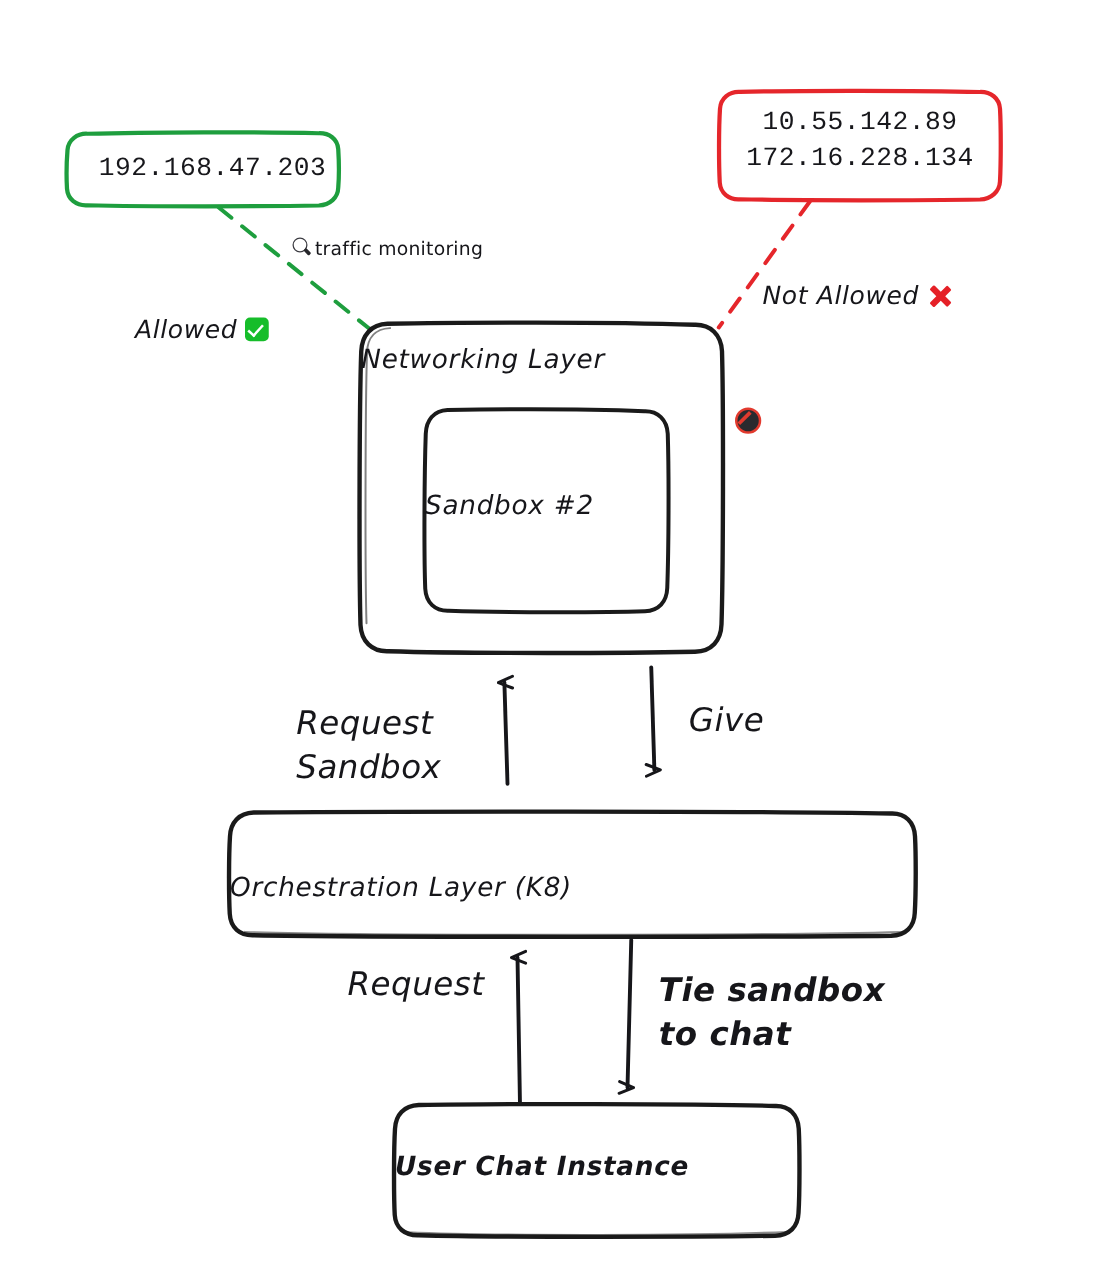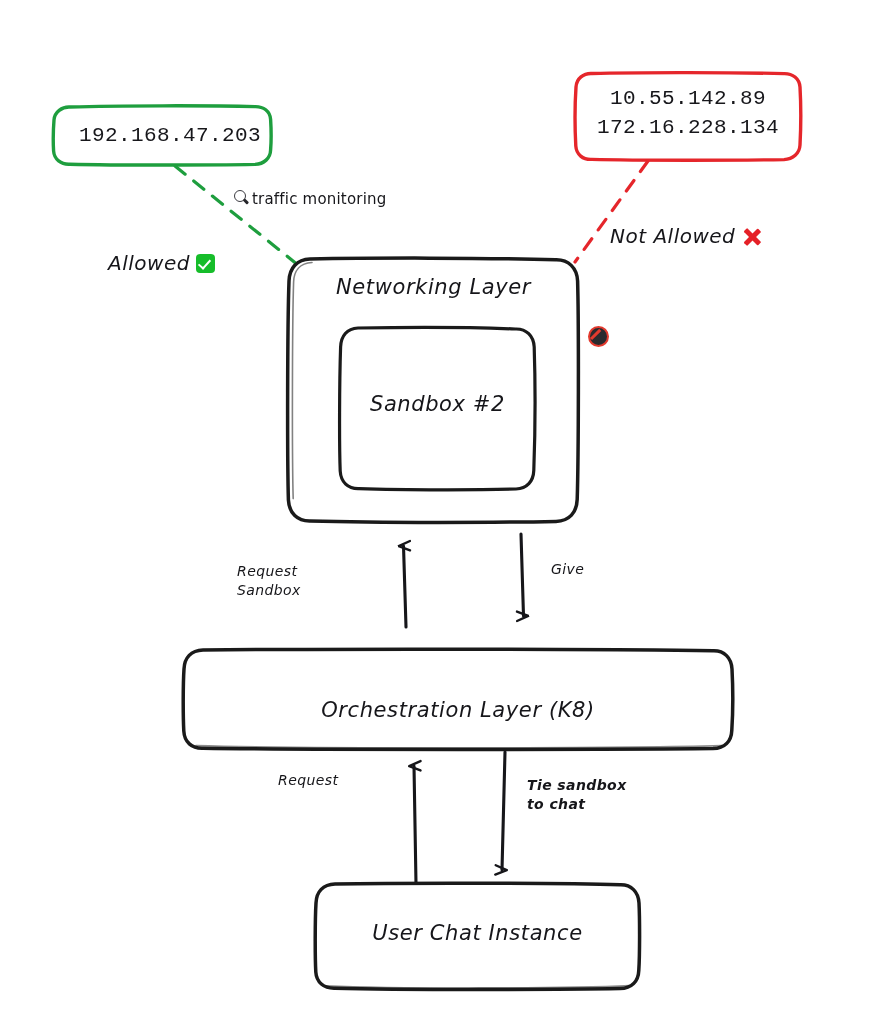--- a/index.html
+++ b/index.html
@@ -30,21 +30,21 @@
     color: #16161a;
     white-space: nowrap;
     line-height: 1.25;
     letter-spacing: 0.2px;
   }
   .node-label {
     position: absolute;
     font-family: "DejaVu Sans", sans-serif;
     color: #16161a;
     white-space: nowrap;
-    text-align: center;
+    text-align: left;
     font-size: 21px;
     letter-spacing: 0.6px;
     font-style: italic;
   }
   .ip-text {
     position: absolute;
     font-family: Liberation Mono, monospace;
     color: #17171b;
     font-size: 21px;
     letter-spacing: 0.4px;
@@ -57,21 +57,21 @@
     font-style: italic;
     font-weight: 500;
     letter-spacing: 0.5px;
   }
   .annot {
     font-size: 15px;
     letter-spacing: 0.2px;
     text-align: center;
   }
   .arrow-label {
-    font-size: 14px;
+    font-size: 26px;
     letter-spacing: 0.4px;
     font-style: italic;
     line-height: 1.35;
   }
   .ok-badge {
     display: inline-block;
     width: 19px;
     height: 19px;
     border-radius: 4px;
     background: #16bd2a;
@@ -297,15 +297,15 @@
 
   <div class="node-label" style="left:184px; top:686px; width:548px;margin-top:12px;">Orchestration Layer (K8)</div>
 
   <div class="lbl arrow-label" style="left:278px; top:771px;">Request</div>
 
   <div class="lbl arrow-label" style="left:527px; top:776px;font-weight:bold;">
     <div>Tie sandbox</div>
     <div>to chat</div>
   </div>
 
-  <div class="node-label" style="left:316px; top:921px; width:323px;">User Chat Instance</div>
+  <div class="node-label" style="left:316px; top:921px; width:323px;font-weight:bold;">User Chat Instance</div>
 
 </div>
 
 </body></html>

